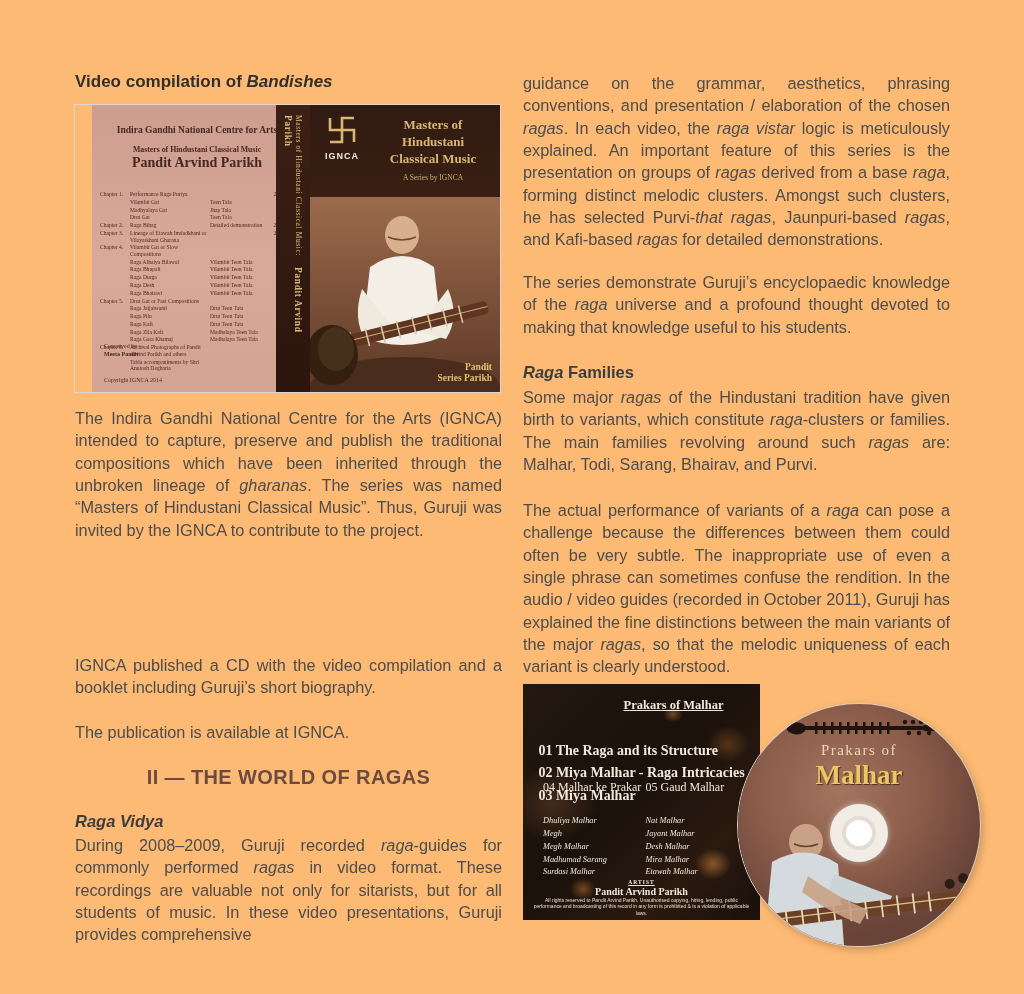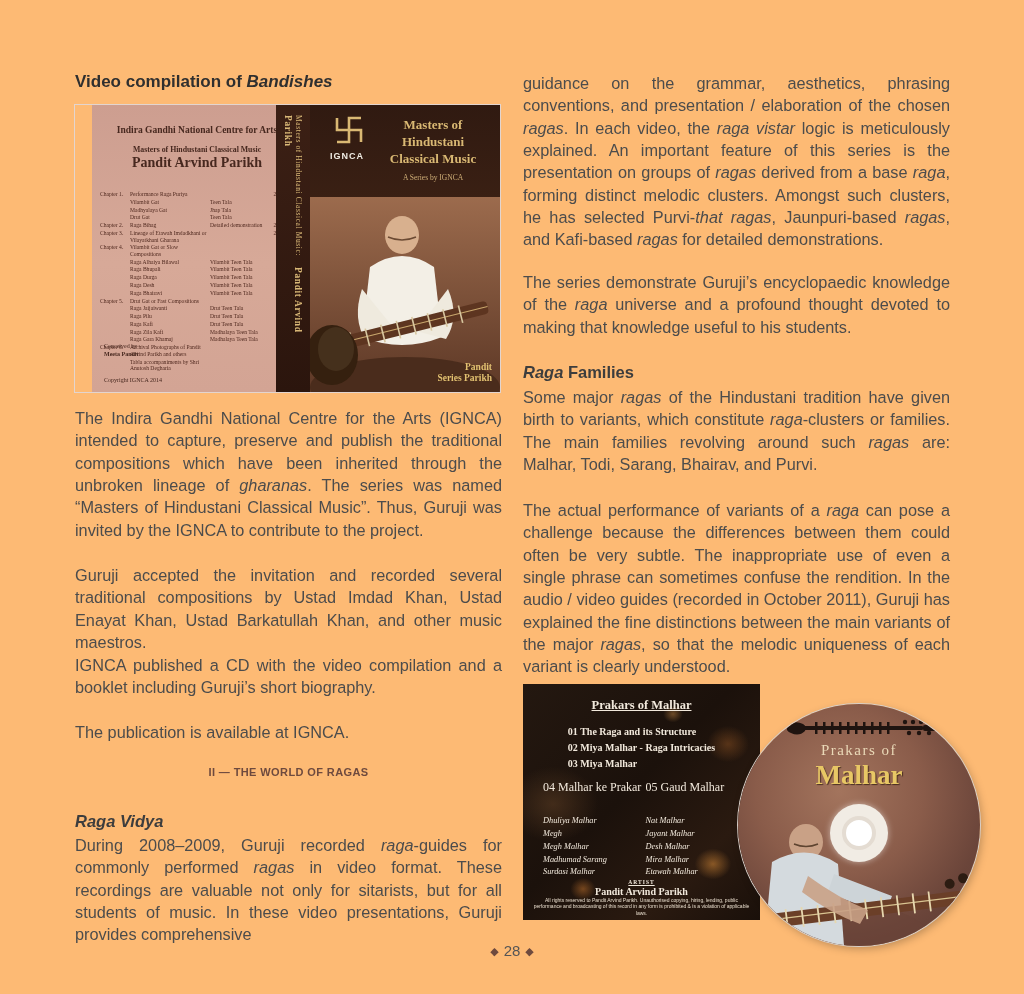--- a/index.html
+++ b/index.html
@@ -3,21 +3,21 @@
 <meta charset="utf-8">
 <style>
   html,body{margin:0;padding:0;background:#ffffff;}
   #page{position:relative;width:1024px;height:994px;background:#fdba74;overflow:hidden;
         font-family:"Liberation Sans", sans-serif;color:#4a4a4a;}
   .abs{position:absolute;}
   .para{position:absolute;width:427px;text-align:justify;font-size:16.3px;line-height:1.37;color:#4c4c4c;}
   .para i{font-style:italic;}
   .lh1{position:absolute;font-size:17px;font-weight:bold;color:#2f2f2f;}
   .lh1 i{font-style:italic;}
-  .sechead{position:absolute;width:427px;text-align:center;font-size:11px;font-weight:bold;
+  .sechead{position:absolute;width:427px;text-align:center;font-size:20px;font-weight:bold;
            color:var(--accent,#6e4a3e);letter-spacing:.4px;}
   .subhead{position:absolute;font-size:16.5px;font-weight:bold;font-style:italic;color:#3d3d3d;}
   .famhead{position:absolute;font-size:16.5px;font-weight:bold;color:#3d3d3d;}
   .famhead i{font-style:italic;}
   
   #booklet{position:absolute;left:75px;top:105px;width:425px;height:287px;box-shadow:0 0 0 1px #e3d5cf;}
   #bk-back{position:absolute;left:17px;top:0;width:210px;height:287px;
            background:linear-gradient(180deg,#cd9e90,#d7a998 55%,#d3a494);color:#47281f;
            font-family:"Liberation Serif", serif;}
   .bk-org{position:absolute;top:20px;left:0;width:100%;text-align:center;font-weight:bold;font-size:9.5px;}
@@ -32,42 +32,42 @@
   .bk-credit{position:absolute;top:238px;left:12px;font-size:6px;line-height:1.3;}
   .bk-credit b{display:block;}
   .bk-copy{position:absolute;top:272px;left:12px;font-size:6px;}
   #bk-spine{position:absolute;left:201px;top:0;width:34px;height:287px;
             background:linear-gradient(180deg,#3c2015,#2b150d);}
   .spinetext{position:absolute;left:7px;top:10px;height:250px;writing-mode:vertical-rl;
              font-family:"Liberation Serif", serif;color:#d9b877;font-size:7.5px;letter-spacing:.6px;}
   .spinetext .big{font-weight:bold;font-size:9.5px;margin-top:8px;}
   #bk-front{position:absolute;left:235px;top:0;width:190px;height:287px;
             background:linear-gradient(180deg,#301a11,#3c2114 40%,#2c160c);overflow:hidden;}
-  .fc-logo{position:absolute;left:10px;top:10px;width:44px;text-align:right;}
+  .fc-logo{position:absolute;left:10px;top:10px;width:44px;text-align:center;}
   .fc-logo .lbl{color:#f0ece4;font-weight:bold;font-size:9px;letter-spacing:1px;margin-top:2px;}
   .fc-title{position:absolute;left:62px;top:12px;width:122px;text-align:center;
             font-family:"Liberation Serif", serif;font-weight:bold;font-size:13px;line-height:1.3;color:#d9b873;}
   .fc-sub{position:absolute;left:62px;top:68px;width:122px;text-align:center;
           font-family:"Liberation Serif", serif;font-size:7.5px;color:#cfae77;}
   .fc-name{position:absolute;right:8px;bottom:8px;text-align:right;font-family:"Liberation Serif", serif;
            font-weight:bold;font-size:9.5px;line-height:1.15;color:#e2c171;}
   
   #malhar{position:absolute;left:523px;top:684px;width:465px;height:266px;}
   #insert{position:absolute;left:0;top:0;width:237px;height:236px;color:#f2e9dc;
           font-family:"Liberation Serif", serif;overflow:hidden;
           background:
             radial-gradient(26px 22px at 190px 180px, rgba(233,150,60,.5), rgba(0,0,0,0) 70%),
             radial-gradient(18px 16px at 60px 205px, rgba(220,130,50,.45), rgba(0,0,0,0) 70%),
             radial-gradient(30px 26px at 205px 60px, rgba(190,110,45,.35), rgba(0,0,0,0) 70%),
             radial-gradient(14px 12px at 150px 30px, rgba(230,160,80,.4), rgba(0,0,0,0) 70%),
             radial-gradient(60px 50px at 30px 120px, rgba(90,60,35,.6), rgba(0,0,0,0) 75%),
             linear-gradient(135deg,#241810,#1b110b 45%,#2a1a10 75%,#1a100a);}
   .ml-title{position:absolute;top:14px;width:100%;text-align:center;font-weight:bold;font-size:12.5px;
-            text-decoration:underline;}
-  .ml-top{position:absolute;top:40px;left:50%;transform:translateX(-50%);font-weight:bold;font-size:10px;
+            text-decoration:underline;padding-left:32px;}
+  .ml-top{position:absolute;top:56px;left:50%;transform:translateX(-50%);font-weight:bold;font-size:14px;
           line-height:1.6;white-space:nowrap;}
   .ml-cols{position:absolute;top:96px;left:20px;width:205px;display:flex;}
   .ml-col{width:103px;}
   .ml-col .hd{font-weight:normal;font-size:12px;margin-bottom:20px;}
   .ml-col .li{font-style:italic;font-size:8.3px;line-height:1.55;}
   .ml-artist{position:absolute;top:195px;width:100%;text-align:center;}
   .ml-artist .lbl{font-size:5.5px;font-weight:bold;text-decoration:underline;letter-spacing:1px;}
   .ml-artist .nm{font-size:10px;font-weight:bold;margin-top:1px;}
   .ml-fine{position:absolute;bottom:4px;left:4%;width:92%;text-align:center;font-size:5px;line-height:1.3;
            color:#e8ddcc;font-family:"Liberation Sans", sans-serif;}
@@ -280,21 +280,20 @@
         </g>
         <ellipse cx="22" cy="158" rx="26" ry="30" fill="#35200f"></ellipse>
         <ellipse cx="26" cy="152" rx="18" ry="22" fill="#45301c"></ellipse>
       </svg>
       <div class="fc-name" style="white-space:pre-line;">Pandit
 Series Parikh</div>
     </div>
   </div>
 
   <div class="para" style="left:75px;top:407px;"><span>The Indira Gandhi National Centre for the Arts (IGNCA) intended to capture, preserve and publish the traditional compositions which have been inherited through the unbroken lineage of </span><i>gharanas</i><span>. The series was named “Masters of Hindustani Classical Music”. Thus, Guruji was invited by the IGNCA to contribute to the project.</span></div>
-  <div class="para" style="left:75px;top:564px;"><span>Guruji accepted the invitation and recorded several traditional compositions by Ustad Imdad Khan, Ustad Enayat Khan, Ustad Barkatullah Khan, and other music maestros.</span></div>
   <div class="para" style="left:75px;top:721px;"><span>The publication is available at IGNCA.</span></div>
   <div class="para" style="left:75px;top:654px;"><span>IGNCA published a CD with the video compilation and a booklet including Guruji’s short biography.</span></div>
   <div class="sechead" style="left:75px;top:766px;">II — THE WORLD OF RAGAS</div>
   <div class="subhead" style="left:75px;top:812px;">Raga Vidya</div>
   <div class="para" style="left:75px;top:834px;"><span>During 2008–2009, Guruji recorded </span><i>raga</i><span>-guides for commonly performed </span><i>ragas</i><span> in video format. These recordings are valuable not only for sitarists, but for all students of music. In these video presentations, Guruji provides comprehensive</span></div>
 
   <div class="para" style="left:523px;top:72px;"><span>guidance on the grammar, aesthetics, phrasing conventions, and presentation / elaboration of the chosen </span><i>ragas</i><span>. In each video, the </span><i>raga vistar</i><span> logic is meticulously explained. An important feature of this series is the presentation on groups of </span><i>ragas</i><span> derived from a base </span><i>raga</i><span>, forming distinct melodic clusters. Amongst such clusters, he has selected Purvi-</span><i>that ragas</i><span>, Jaunpuri-based </span><i>ragas</i><span>, and Kafi-based </span><i>ragas</i><span> for detailed demonstrations.</span></div>
   <div class="para" style="left:523px;top:271px;"><span>The series demonstrate Guruji’s encyclopaedic knowledge of the </span><i>raga</i><span> universe and a profound thought devoted to making that knowledge useful to his students.</span></div>
   <div class="famhead" style="left:523px;top:363px;"><i>Raga</i><span> Families</span></div>
   <div class="para" style="left:523px;top:386px;"><span>Some major </span><i>ragas</i><span> of the Hindustani tradition have given birth to variants, which constitute </span><i>raga</i><span>-clusters or families. The main families revolving around such </span><i>ragas</i><span> are: Malhar, Todi, Sarang, Bhairav, and Purvi.</span></div>
@@ -392,17 +391,14 @@
           <circle cx="214" cy="78" r="5" fill="#2c1c12"></circle>
             <circle cx="228" cy="74" r="5" fill="#2c1c12"></circle>
           <circle cx="220" cy="108" r="5" fill="#2c1c12"></circle>
             <circle cx="234" cy="104" r="5" fill="#2c1c12"></circle>
         </g>
         <path d="M70 60 q30 22 60 34 l-8 14 q-32 -12 -58 -32 z" fill="#c9a186" opacity="0.9"></path>
       </svg>
     </div>
   </div>
 
-  <div id="pageno">
-    <span class="dia">◆</span><span>28</span><span class="dia">◆</span>
-  </div>
 
 </div>
 
 </body></html>

